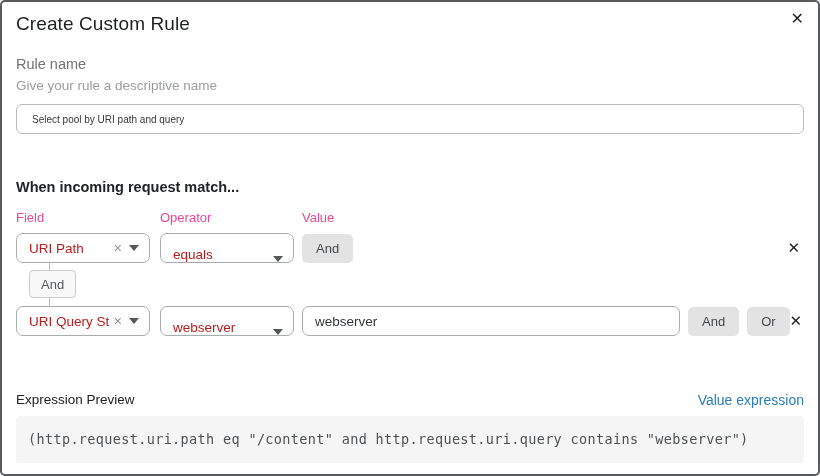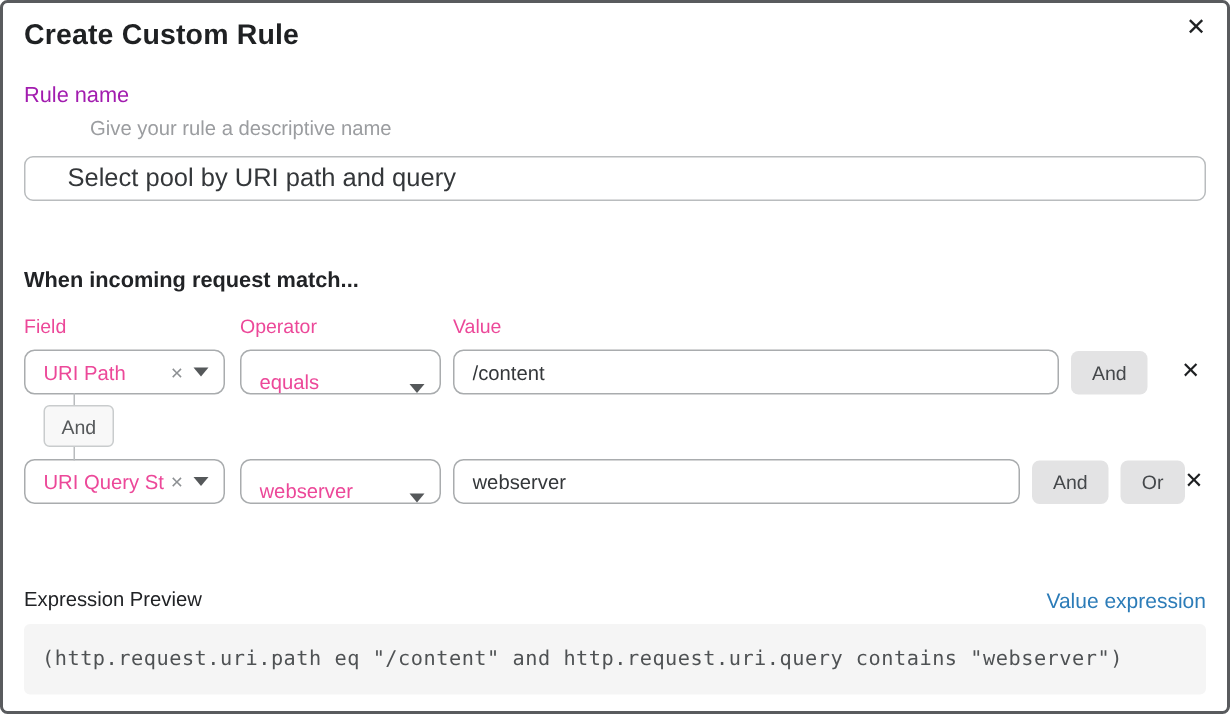--- a/index.html
+++ b/index.html
@@ -14,59 +14,58 @@
     height: 476px;
     background: #ffffff;
     border: 2px solid #595b5e;
     border-radius: 5px;
     padding: 10px 14px 0 14px;
     overflow: hidden;
   }
   
   .modal-title {
     font-size: 19px;
-    font-weight: bold;
+    font-weight: normal;
     color: #1f2123;
     letter-spacing: 0.1px;
     line-height: 24px;
   }
   .close-btn {
     position: absolute;
     top: 8px;
     right: 14px;
     font-size: 16px;
     font-weight: bold;
     color: #1f2123;
     cursor: pointer;
     line-height: 18px;
   }
   
   .rule-name { margin-top: 20px; }
   .field-label {
     font-size: 14.5px;
-    color: #a21caf;
+    color: #737373;
     line-height: 17px;
   }
   .helper-text {
     margin-top: 5px;
     font-size: 13.5px;
     color: #9b9da0;
     line-height: 16px;
-    margin-left: 44px;
   }
   .name-input {
     display: block;
     margin-top: 10px;
     width: 100%;
     height: 30px;
     border: 1px solid #b9bcbe;
     border-radius: 6px;
-    padding: 0 28px;
+    padding: 0 15px;
     font-family: "Liberation Sans", "DejaVu Sans", sans-serif;
-    font-size: 17px;
+    font-size: 10px;
     color: #34373a;
     background: #fff;
     outline: none;
   }
   
   .matcher { margin-top: 44px; }
   .matcher-heading {
     font-size: 14.5px;
     font-weight: bold;
     color: #212326;
@@ -95,21 +94,21 @@
     border: 1px solid #a9acae;
     border-radius: 7px;
     padding: 0 10px 0 12px;
     background: #fff;
     cursor: pointer;
     flex: none;
   }
   .select-box + .select-box { margin-left: 10px; align-items: flex-end; }
   .select-text {
     font-size: 13.5px;
-    color: #ec4899;
+    color: #b91c1c;
     white-space: nowrap;
     overflow: hidden;
     flex: 1;
   }
   .clear-x {
     font-size: 14px;
     color: #8d9093;
     margin: 0 7px 0 4px;
     line-height: 14px;
     cursor: pointer;
@@ -257,21 +256,20 @@
     <div class="cond-row">
       <div class="select-box">
         <span class="select-text">URI Path</span>
         <span class="clear-x">×</span>
         <span class="chevron"></span>
       </div>
       <div class="select-box">
         <span class="select-text">equals</span>
         <span class="chevron"></span>
       </div>
-      <input class="value-input value-w1" type="text" value="/content" style="">
       <button class="logic-btn">And</button>
       <span class="remove-x">✕</span>
     </div>
 
     <div class="connector">
       <div class="and-badge">And</div>
     </div>
 
     <div class="cond-row">
       <div class="select-box">

